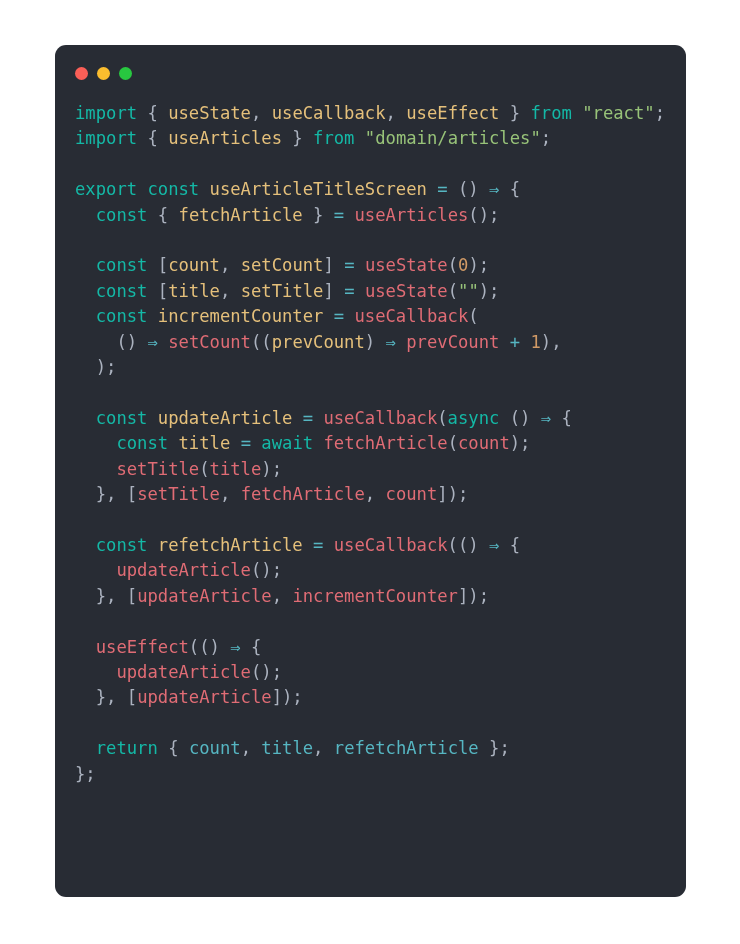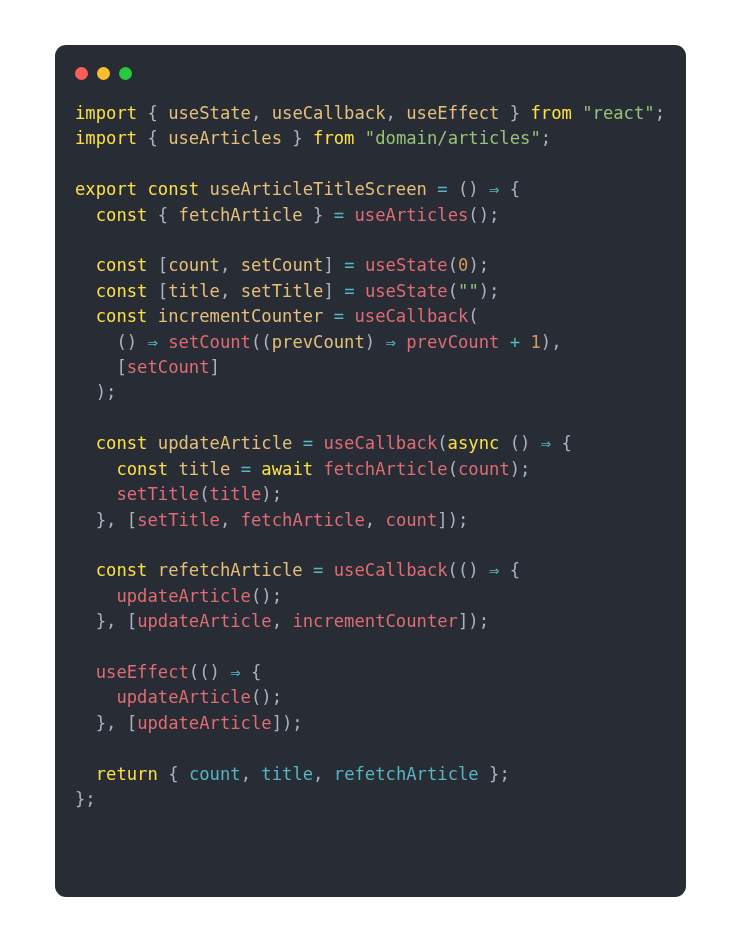--- a/index.html
+++ b/index.html
@@ -81,21 +81,21 @@
     -webkit-font-smoothing: antialiased;
   }
 
   .line {
     display: block;
     min-height: 25.4px;
     white-space: pre;
   }
 
   
-  .t-keyword   { color: #fde047; }
+  .t-keyword   { color: #14b8a6; }
   .t-entity    { color: #e5c07b; }
   .t-string    { color: #98c379; }
   .t-func      { color: #e06c75; }
   .t-var       { color: #e06c75; }
   .t-property  { color: #56b6c2; }
   .t-operator  { color: #56b6c2; }
   .t-number    { color: #d19a66; }
   .t-punct     { color: #abb2bf; }
   .t-plain     { color: #abb2bf; }
 </style>
@@ -118,21 +118,20 @@
       <pre class="code"><span class="line"><span class="t-keyword">import</span><span class="t-plain"> </span><span class="t-punct">{</span><span class="t-plain"> </span><span class="t-entity">useState</span><span class="t-punct">,</span><span class="t-plain"> </span><span class="t-entity">useCallback</span><span class="t-punct">,</span><span class="t-plain"> </span><span class="t-entity">useEffect</span><span class="t-plain"> </span><span class="t-punct">}</span><span class="t-plain"> </span><span class="t-keyword">from</span><span class="t-plain"> </span><span class="t-string">"react"</span><span class="t-punct">;</span>
 </span><span class="line"><span class="t-keyword">import</span><span class="t-plain"> </span><span class="t-punct">{</span><span class="t-plain"> </span><span class="t-entity">useArticles</span><span class="t-plain"> </span><span class="t-punct">}</span><span class="t-plain"> </span><span class="t-keyword">from</span><span class="t-plain"> </span><span class="t-string">"domain/articles"</span><span class="t-punct">;</span>
 </span><span class="line">
 </span><span class="line"><span class="t-keyword">export</span><span class="t-plain"> </span><span class="t-keyword">const</span><span class="t-plain"> </span><span class="t-entity">useArticleTitleScreen</span><span class="t-plain"> </span><span class="t-operator">=</span><span class="t-plain"> </span><span class="t-punct">()</span><span class="t-plain"> </span><span class="t-operator">⇒</span><span class="t-plain"> </span><span class="t-punct">{</span>
 </span><span class="line"><span class="t-plain">  </span><span class="t-keyword">const</span><span class="t-plain"> </span><span class="t-punct">{</span><span class="t-plain"> </span><span class="t-entity">fetchArticle</span><span class="t-plain"> </span><span class="t-punct">}</span><span class="t-plain"> </span><span class="t-operator">=</span><span class="t-plain"> </span><span class="t-func">useArticles</span><span class="t-punct">();</span>
 </span><span class="line">
 </span><span class="line"><span class="t-plain">  </span><span class="t-keyword">const</span><span class="t-plain"> </span><span class="t-punct">[</span><span class="t-entity">count</span><span class="t-punct">,</span><span class="t-plain"> </span><span class="t-entity">setCount</span><span class="t-punct">]</span><span class="t-plain"> </span><span class="t-operator">=</span><span class="t-plain"> </span><span class="t-func">useState</span><span class="t-punct">(</span><span class="t-number">0</span><span class="t-punct">);</span>
 </span><span class="line"><span class="t-plain">  </span><span class="t-keyword">const</span><span class="t-plain"> </span><span class="t-punct">[</span><span class="t-entity">title</span><span class="t-punct">,</span><span class="t-plain"> </span><span class="t-entity">setTitle</span><span class="t-punct">]</span><span class="t-plain"> </span><span class="t-operator">=</span><span class="t-plain"> </span><span class="t-func">useState</span><span class="t-punct">(</span><span class="t-string">""</span><span class="t-punct">);</span>
 </span><span class="line"><span class="t-plain">  </span><span class="t-keyword">const</span><span class="t-plain"> </span><span class="t-entity">incrementCounter</span><span class="t-plain"> </span><span class="t-operator">=</span><span class="t-plain"> </span><span class="t-func">useCallback</span><span class="t-punct">(</span>
 </span><span class="line"><span class="t-plain">    </span><span class="t-punct">()</span><span class="t-plain"> </span><span class="t-operator">⇒</span><span class="t-plain"> </span><span class="t-func">setCount</span><span class="t-punct">((</span><span class="t-entity">prevCount</span><span class="t-punct">)</span><span class="t-plain"> </span><span class="t-operator">⇒</span><span class="t-plain"> </span><span class="t-var">prevCount</span><span class="t-plain"> </span><span class="t-operator">+</span><span class="t-plain"> </span><span class="t-number">1</span><span class="t-punct">),</span>
-</span><span class="line"><span class="t-plain">    </span><span class="t-punct">[</span><span class="t-var">setCount</span><span class="t-punct">]</span>
 </span><span class="line"><span class="t-plain">  </span><span class="t-punct">);</span>
 </span><span class="line">
 </span><span class="line"><span class="t-plain">  </span><span class="t-keyword">const</span><span class="t-plain"> </span><span class="t-entity">updateArticle</span><span class="t-plain"> </span><span class="t-operator">=</span><span class="t-plain"> </span><span class="t-func">useCallback</span><span class="t-punct">(</span><span class="t-keyword">async</span><span class="t-plain"> </span><span class="t-punct">()</span><span class="t-plain"> </span><span class="t-operator">⇒</span><span class="t-plain"> </span><span class="t-punct">{</span>
 </span><span class="line"><span class="t-plain">    </span><span class="t-keyword">const</span><span class="t-plain"> </span><span class="t-entity">title</span><span class="t-plain"> </span><span class="t-operator">=</span><span class="t-plain"> </span><span class="t-keyword">await</span><span class="t-plain"> </span><span class="t-func">fetchArticle</span><span class="t-punct">(</span><span class="t-var">count</span><span class="t-punct">);</span>
 </span><span class="line"><span class="t-plain">    </span><span class="t-func">setTitle</span><span class="t-punct">(</span><span class="t-var">title</span><span class="t-punct">);</span>
 </span><span class="line"><span class="t-plain">  </span><span class="t-punct">},</span><span class="t-plain"> </span><span class="t-punct">[</span><span class="t-var">setTitle</span><span class="t-punct">,</span><span class="t-plain"> </span><span class="t-var">fetchArticle</span><span class="t-punct">,</span><span class="t-plain"> </span><span class="t-var">count</span><span class="t-punct">]);</span>
 </span><span class="line">
 </span><span class="line"><span class="t-plain">  </span><span class="t-keyword">const</span><span class="t-plain"> </span><span class="t-entity">refetchArticle</span><span class="t-plain"> </span><span class="t-operator">=</span><span class="t-plain"> </span><span class="t-func">useCallback</span><span class="t-punct">(()</span><span class="t-plain"> </span><span class="t-operator">⇒</span><span class="t-plain"> </span><span class="t-punct">{</span>
 </span><span class="line"><span class="t-plain">    </span><span class="t-func">updateArticle</span><span class="t-punct">();</span>
 </span><span class="line"><span class="t-plain">  </span><span class="t-punct">},</span><span class="t-plain"> </span><span class="t-punct">[</span><span class="t-var">updateArticle</span><span class="t-punct">,</span><span class="t-plain"> </span><span class="t-var">incrementCounter</span><span class="t-punct">]);</span>

